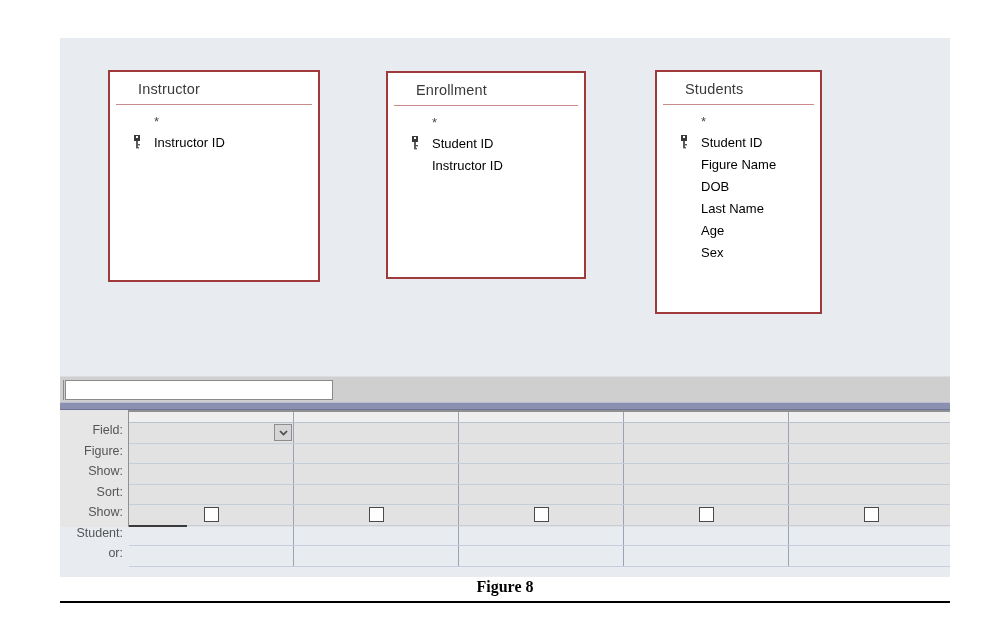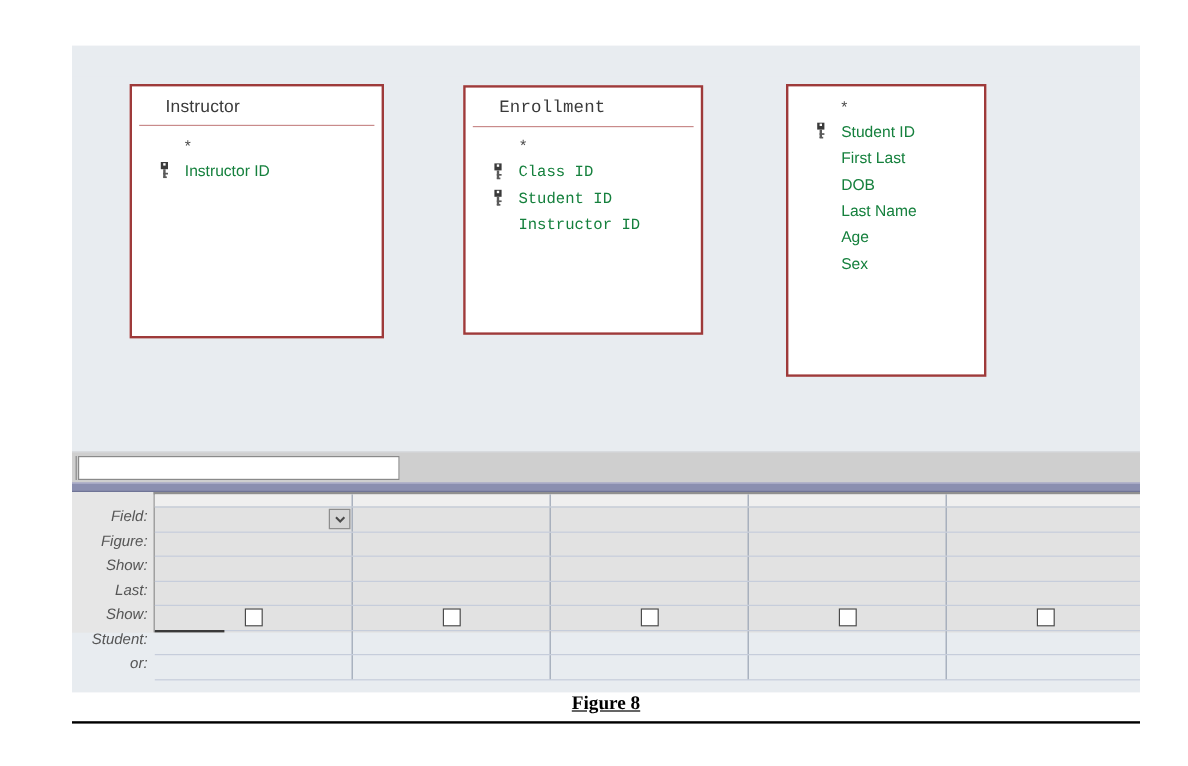--- a/index.html
+++ b/index.html
@@ -46,21 +46,21 @@
   .field-list{
     list-style:none;
     margin:0;padding:6px 0 0 0;
   }
   .field-row{
     display:flex;
     align-items:center;
     height:22px;
     padding-left:22px;
     font-size:13px;
-    color:#15803d;
+    color:#000000;
   }
   .field-row.asterisk{
     height:20px;
     padding-left:44px;
     font-size:13px;
     color:#4a4a4a;
   }
   .key-slot{
     width:22px;
     flex:0 0 22px;
@@ -107,21 +107,20 @@
     box-sizing:border-box;
   }
 
   
   #grid-pane{
     position:absolute;
     left:0; top:372px;
     width:890px; height:117px;
     background:#e6e6e6;
     display:flex;
-    font-style:italic;
   }
   #row-labels{
     width:68px;
     flex:0 0 68px;
     background:#e6e6e6;
     padding-top:10px;
     box-sizing:border-box;
   }
   .row-label{
     height:20.5px;
@@ -193,21 +192,20 @@
   
   #caption{
     position:absolute;
     left:60px; top:578px;
     width:890px;
     text-align:center;
     font-family:"Liberation Serif", serif;
     font-weight:bold;
     font-size:16px;
     color:#000000;
-    text-decoration:underline;
   }
   #caption-rule{
     position:absolute;
     left:60px; top:601px;
     width:890px; height:1.5px;
     background:#000000;
   }
 </style>
 </head>
 <body>
@@ -228,73 +226,62 @@
               <rect x="4" y="6" width="2" height="7" fill="#5a5a5a"></rect>
               <rect x="4" y="9" width="4" height="1.4" fill="#5a5a5a"></rect>
               <rect x="4" y="12" width="3" height="1.4" fill="#5a5a5a"></rect>
             </svg>
           </span>
           <span class="field-name">Instructor ID</span>
         </li>
       </ul>
     </div>
 
-    <div class="table-box" style="left:326px; top:7px; width:200px; height:208px;font-family:Liberation Mono, monospace;">
+    <div class="table-box" style="left:326px; top:7px; width:200px; height:208px;">
       <div class="table-title">Enrollment</div>
       <ul class="field-list">
         <li class="field-row asterisk">*</li>
-        <li class="field-row">
-          <span class="key-slot">
-            <svg class="key-icon" width="10" height="14" viewBox="0 0 10 14" aria-hidden="true">
-              <rect x="2" y="0" width="6" height="6" fill="#3a3a3a"></rect>
-              <rect x="4" y="1" width="2" height="2" fill="#ffffff"></rect>
-              <rect x="4" y="6" width="2" height="7" fill="#5a5a5a"></rect>
-              <rect x="4" y="9" width="4" height="1.4" fill="#5a5a5a"></rect>
-              <rect x="4" y="12" width="3" height="1.4" fill="#5a5a5a"></rect>
-            </svg>
-          </span>
-          <span class="field-name">Class ID</span>
-        </li>
         <li class="field-row">
           <span class="key-slot">
             <svg class="key-icon" width="10" height="14" viewBox="0 0 10 14" aria-hidden="true">
               <rect x="2" y="0" width="6" height="6" fill="#3a3a3a"></rect>
               <rect x="4" y="1" width="2" height="2" fill="#ffffff"></rect>
               <rect x="4" y="6" width="2" height="7" fill="#5a5a5a"></rect>
               <rect x="4" y="9" width="4" height="1.4" fill="#5a5a5a"></rect>
               <rect x="4" y="12" width="3" height="1.4" fill="#5a5a5a"></rect>
             </svg>
           </span>
           <span class="field-name">Student ID</span>
         </li>
         <li class="field-row">
           <span class="key-slot"></span>
           <span class="field-name">Instructor ID</span>
         </li>
       </ul>
     </div>
 
     <div class="table-box" style="left:595px; top:6px; width:167px; height:244px;">
+      <div class="table-title">Students</div>
       <ul class="field-list">
         <li class="field-row asterisk">*</li>
         <li class="field-row">
           <span class="key-slot">
             <svg class="key-icon" width="10" height="14" viewBox="0 0 10 14" aria-hidden="true">
               <rect x="2" y="0" width="6" height="6" fill="#3a3a3a"></rect>
               <rect x="4" y="1" width="2" height="2" fill="#ffffff"></rect>
               <rect x="4" y="6" width="2" height="7" fill="#5a5a5a"></rect>
               <rect x="4" y="9" width="4" height="1.4" fill="#5a5a5a"></rect>
               <rect x="4" y="12" width="3" height="1.4" fill="#5a5a5a"></rect>
             </svg>
           </span>
           <span class="field-name">Student ID</span>
         </li>
         <li class="field-row">
           <span class="key-slot"></span>
-          <span class="field-name">First Last</span>
+          <span class="field-name">Figure Name</span>
         </li>
         <li class="field-row">
           <span class="key-slot"></span>
           <span class="field-name">DOB</span>
         </li>
         <li class="field-row">
           <span class="key-slot"></span>
           <span class="field-name">Last Name</span>
         </li>
         <li class="field-row">
@@ -316,21 +303,21 @@
   </div>
 
   <div id="splitter"></div>
 
   <div id="grid-pane">
 
     <div id="row-labels">
       <div class="row-label">Field:</div>
       <div class="row-label">Figure:</div>
       <div class="row-label">Show:</div>
-      <div class="row-label">Last:</div>
+      <div class="row-label">Sort:</div>
       <div class="row-label">Show:</div>
       <div class="row-label">Student:</div>
       <div class="row-label">or:</div>
     </div>
 
     <div id="grid-area">
 
       <div id="grid-header">
         <div class="hdr-cell"></div>
         <div class="hdr-cell"></div>

